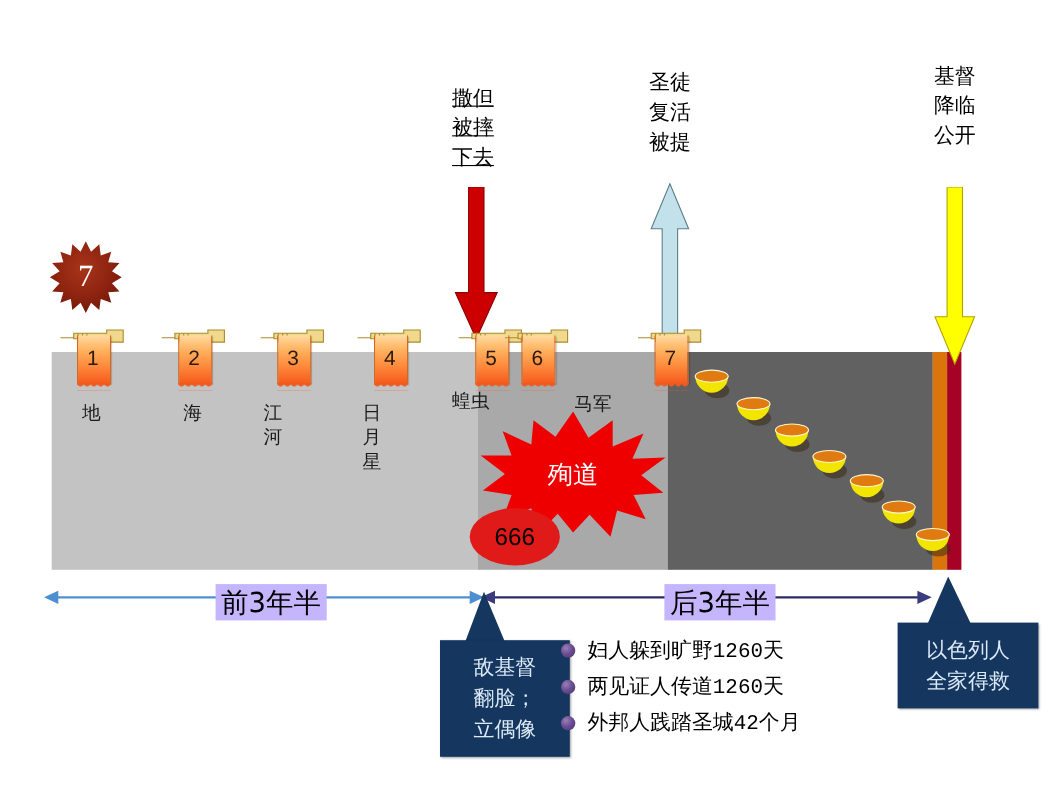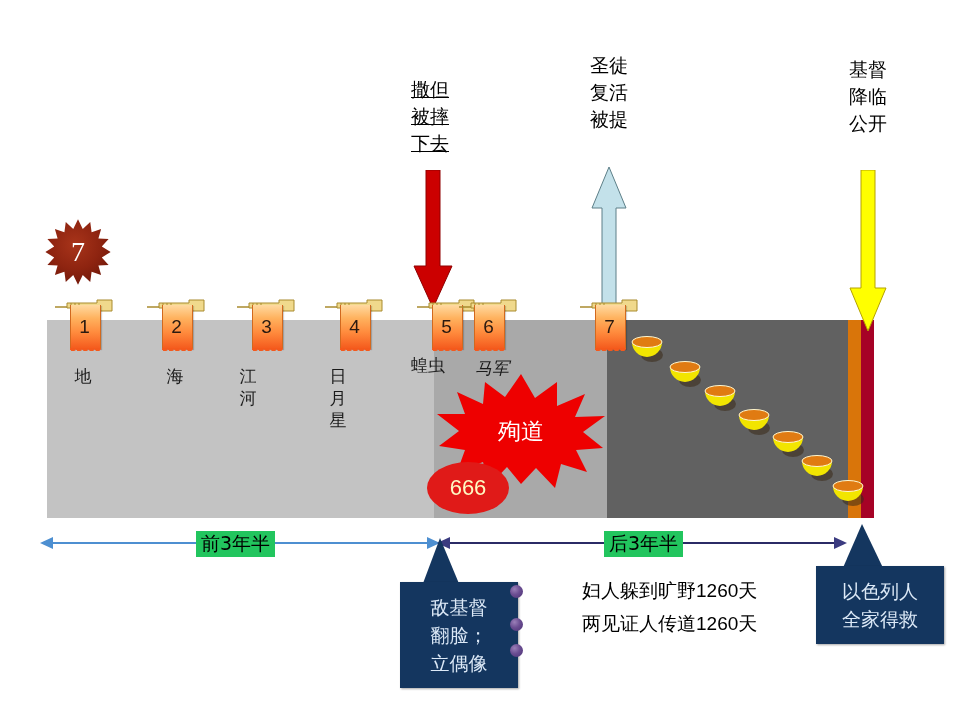--- a/index.html
+++ b/index.html
@@ -74,52 +74,51 @@
     display:flex;align-items:center;justify-content:center;
     font-size:23px;color:#ffffff;
     font-family:"DejaVu Sans","Liberation Sans",sans-serif;
   }
 
   
   #oval666{
     position:absolute;left:427px;top:462px;width:82px;height:52px;
     background:#e01a18;border-radius:50%;
     display:flex;align-items:center;justify-content:center;
-    color:#fef9c3;font-size:22px;
+    color:#000000;font-size:22px;
     font-family:"Liberation Sans",sans-serif;
   }
 
   
   .bowl{position:absolute;width:34px;height:30px;}
 
   
   .measure-label{
-    position:absolute;font-size:19px;color:#000;
+    position:absolute;font-size:25px;color:#000;
     font-family:"DejaVu Sans","Liberation Sans",sans-serif;
-    background:#22c55e;padding:0 5px;
+    background:#c4b5fd;padding:0 5px;
   }
 
   
   .navybox{
     position:absolute;background:#14365f;color:#dce9f7;
     text-align:center;font-size:19px;line-height:28px;
     font-family:"DejaVu Sans","Liberation Sans",sans-serif;
     display:flex;flex-direction:column;align-items:center;justify-content:center;
     box-shadow:1px 1px 2px rgba(0,0,0,.35);
   }
   #box-antichrist{left:400px;top:582px;width:118px;height:106px;}
   #box-israel{left:816px;top:566px;width:128px;height:78px;}
 
   
   #bullets{position:absolute;left:510px;top:578px;width:300px;}
   #bullets .bline{
     display:flex;align-items:center;margin-bottom:7px;
     font-size:19px;color:#000;
-    font-family:Liberation Sans, sans-serif;
-    gap:48px;
+    font-family:Liberation Mono, monospace;
   }
   #bullets .dot{
     width:13px;height:13px;border-radius:50%;margin-right:11px;flex:none;
     background:radial-gradient(circle at 35% 32%,#9a7fb8 0%,#6b4e92 45%,#4b2f74 100%);
   }
 </style>
 </head>
 <body>
 
 <div class="stage">
@@ -149,21 +148,21 @@
     <div>被摔</div>
     <div>下去</div>
   </div>
 
   <div class="bigarrow" style="left:412px;top:170px;">
     <svg width="42" height="140" viewBox="0 0 42 140">
       <polygon points="14,0 28,0 28,96 40,96 21,138 2,96 14,96" fill="#cc0000" stroke="#8f0000" stroke-width="1"></polygon>
     </svg>
   </div>
 
-  <div class="callout" style="left:557px;top:52px;width:104px;">
+  <div class="callout" style="left:557px;top:62px;width:104px;">
     <div>圣徒</div>
     <div>复活</div>
     <div>被提</div>
   </div>
 
   <div class="bigarrow" style="left:590px;top:166px;">
     <svg width="38" height="152" viewBox="0 0 38 152">
       <polygon points="19,1 36,42 26,42 26,151 12,151 12,42 2,42" fill="#c3e1ea" stroke="#5d7f88" stroke-width="1"></polygon>
     </svg>
   </div>
@@ -248,21 +247,21 @@
   <div class="tlabel" style="left:230px;top:365px;width:36px;">
       <div>江</div>
       <div>河</div>
     </div>
   <div class="tlabel" style="left:320px;top:365px;width:36px;">
       <div>日</div>
       <div>月</div>
       <div>星</div>
     </div>
   <div class="tlabel" style="left:411px;top:354px;width:70px;text-align:left;">蝗虫</div>
-  <div class="tlabel" style="left:475px;top:357px;width:70px;text-align:left;font-style:italic;">马军</div>
+  <div class="tlabel" style="left:486px;top:357px;width:70px;text-align:right;">马军</div>
 
   <div id="burst-martyr">
     <svg width="172" height="118" viewBox="0 0 172 118">
       <polygon fill="#ee0000" points="86,2 100,26 122,10 122,34 150,22 140,45 170,44 148,60 168,76 141,78 152,100 126,92 120,116 101,96 86,112 72,95 54,114 48,90 22,100 30,78 4,74 24,59 2,42 30,42 22,20 48,32 50,10 70,25"></polygon>
     </svg>
     <div class="mtext">殉道</div>
   </div>
 
   <div id="oval666">666</div>
 
@@ -351,16 +350,17 @@
     <div class="bline">
       <span class="dot"></span>
       <span>妇人躲到旷野1260天</span>
     </div>
     <div class="bline">
       <span class="dot"></span>
       <span>两见证人传道1260天</span>
     </div>
     <div class="bline">
       <span class="dot"></span>
+      <span>外邦人践踏圣城42个月</span>
     </div>
   </div>
 
 </div>
 
 </body></html>

